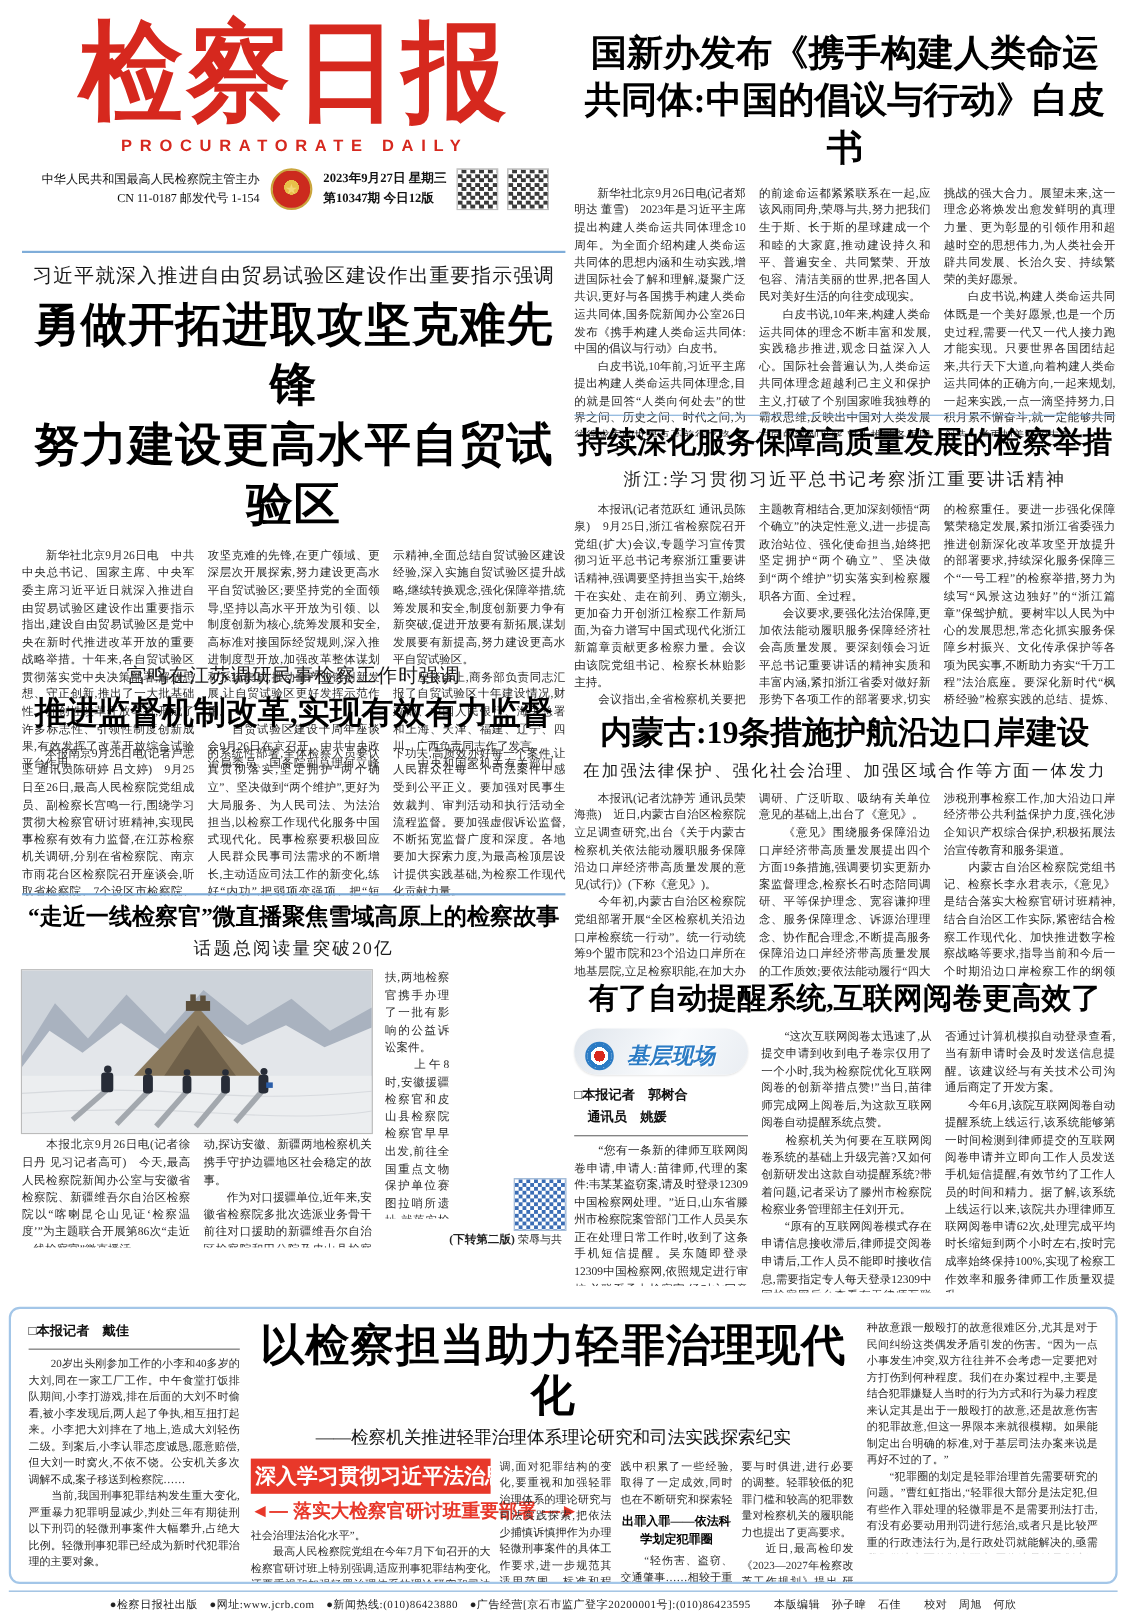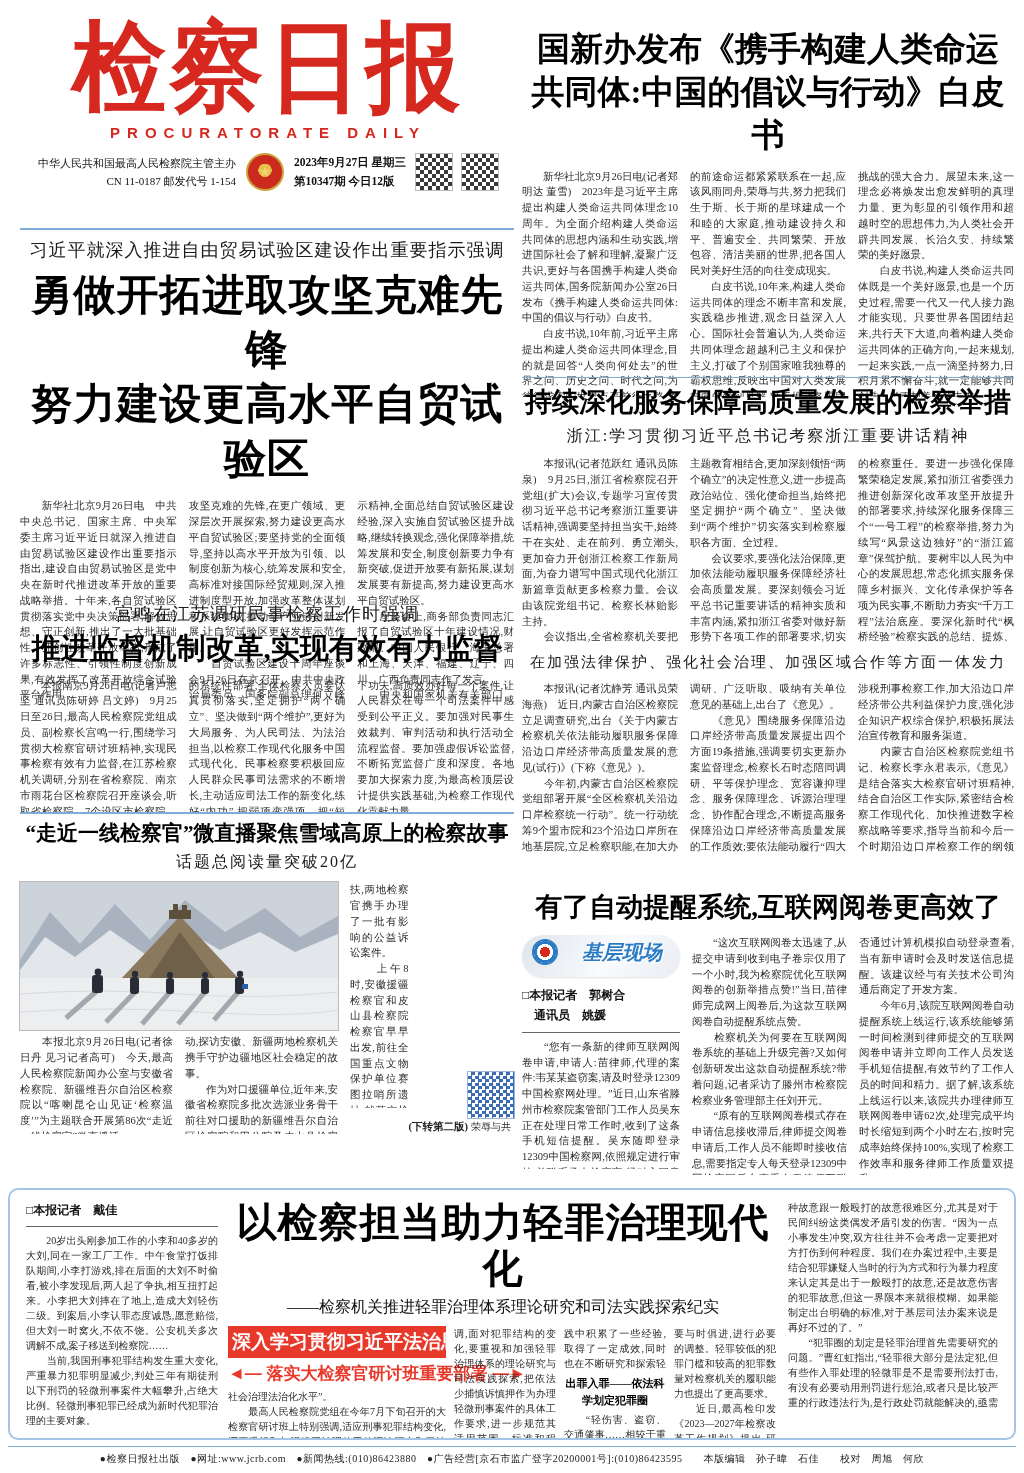--- a/index.html
+++ b/index.html
@@ -27,21 +27,21 @@
   .cols{display:flex;gap:12px}
   .cols>*{flex:1}
   .coltext{font-size:10.5px;line-height:1.5;text-align:justify;white-space:pre-line;overflow:hidden;color:#2b2b2b}
   .small{font-size:10px}
   
   .caption{font-size:10px;line-height:1.6;text-align:justify;font-style:italic;color:#222;margin-top:4px;overflow:hidden}
   .credit{font-weight:bold;font-style:normal}
   .continued{font-weight:bold;font-size:10.5px;white-space:nowrap}
   .qr-label{font-size:10px;text-align:center;margin-top:2px;color:#333}
   
-  .badge{display:flex;align-items:flex-start;gap:24px;width:158px;height:42px;border-radius:21px;background:linear-gradient(120deg,#dfe5ec,#f9fbfd 55%,#e9edf2);padding:4px 10px;box-shadow:0 1px 2px rgba(0,0,0,.12)}
+  .badge{display:flex;align-items:flex-end;gap:12px;width:158px;height:42px;border-radius:21px;background:linear-gradient(120deg,#dfe5ec,#f9fbfd 55%,#e9edf2);padding:4px 10px;box-shadow:0 1px 2px rgba(0,0,0,.12)}
   .badge-icon{width:26px;height:26px;border-radius:50%;flex:0 0 auto;background:radial-gradient(circle,#d8281e 0 5px,#fff 5px 8px,#2b7bc4 8px 11px,#fff 11px 12px);border:2px solid #2b7bc4}
   .badge-text{font-family:"Liberation Sans","DejaVu Sans",sans-serif;font-weight:bold;font-size:20px;color:#2b7bc4;font-style:italic;text-shadow:1px 1px 0 #fff;white-space:nowrap}
   .byline{font-size:12px;font-weight:bold;color:#111;line-height:1.7}
   .byline-rule{height:1px;background:#666;margin:6px 0}
   
   .bottombox{left:8px;top:1188px;width:1008px;height:252px;border:2px solid #a3c6e8;border-radius:10px;padding:10px 16px;display:flex;gap:10px;overflow:hidden}
   .b-headline{font-weight:bold;font-size:40px;text-align:center;color:#000;line-height:1.15;letter-spacing:1px}
   .b-subtitle{font-size:16px;text-align:center;margin-top:5px;color:#111}
   .b-row{display:flex;gap:8px;margin-top:8px}
   .banner-red{background:#e8382a;color:#fff;font-family:"Liberation Sans","DejaVu Sans",sans-serif;font-weight:bold;font-size:19px;text-align:center;padding:3px 4px;white-space:nowrap}
@@ -183,20 +183,21 @@
     <div class="cols" style="height:188px;margin-top:9px">
       <div class="coltext">　　本报讯(记者范跃红 通讯员陈泉)　9月25日,浙江省检察院召开党组(扩大)会议,专题学习宣传贯彻习近平总书记考察浙江重要讲话精神,强调要坚持担当实干,始终干在实处、走在前列、勇立潮头,更加奋力开创浙江检察工作新局面,为奋力谱写中国式现代化浙江新篇章贡献更多检察力量。会议由该院党组书记、检察长林贻影主持。
 　　会议指出,全省检察机关要把学习宣传贯彻习近平总书记考察浙江重要讲话精神作为当前和今后一个时期的重大政治任务,与深入开展第二批</div>
       <div class="coltext">主题教育相结合,更加深刻领悟“两个确立”的决定性意义,进一步提高政治站位、强化使命担当,始终把坚定拥护“两个确立”、坚决做到“两个维护”切实落实到检察履职各方面、全过程。
 　　会议要求,要强化法治保障,更加依法能动履职服务保障经济社会高质量发展。要深刻领会习近平总书记重要讲话的精神实质和丰富内涵,紧扣浙江省委对做好新形势下各项工作的部署要求,切实扛起坚定不移深入实施“八八战略”,在推进共同富裕和中国式现代化建设中发挥示范引领作用</div>
       <div class="coltext">的检察重任。要进一步强化保障繁荣稳定发展,紧扣浙江省委强力推进创新深化改革攻坚开放提升的部署要求,持续深化服务保障三个“一号工程”的检察举措,努力为续写“风景这边独好”的“浙江篇章”保驾护航。要树牢以人民为中心的发展思想,常态化抓实服务保障乡村振兴、文化传承保护等各项为民实事,不断助力夯实“千万工程”法治底座。要深化新时代“枫桥经验”检察实践的总结、提炼、创新,在加强基层法律监督、促进基层诉源治理、源头化解矛盾纠纷等方面展现更大作为。</div>
     </div>
   </div>
 
   <div class="abs" style="left:522px;top:648px;width:492px">
+    <div class="hl-serif" style="font-size:29px">内蒙古:19条措施护航沿边口岸建设</div>
     <div class="subtitle" style="font-size:15px;margin-top:5px">在加强法律保护、强化社会治理、加强区域合作等方面一体发力</div>
     <div class="cols" style="height:172px;margin-top:9px">
       <div class="coltext">　　本报讯(记者沈静芳 通讯员荣海燕)　近日,内蒙古自治区检察院立足调查研究,出台《关于内蒙古检察机关依法能动履职服务保障沿边口岸经济带高质量发展的意见(试行)》(下称《意见》)。
 　　今年初,内蒙古自治区检察院党组部署开展“全区检察机关沿边口岸检察统一行动”。统一行动统筹9个盟市院和23个沿边口岸所在地基层院,立足检察职能,在加大办案力度、加强法律保护、强化社会治理、注重犯罪预防、加强区域合作等方面一体发力。经过半年多的实践探索,自治区检察院在联合自治区工商联、口岸办实地</div>
       <div class="coltext">调研、广泛听取、吸纳有关单位意见的基础上,出台了《意见》。
 　　《意见》围绕服务保障沿边口岸经济带高质量发展提出四个方面19条措施,强调要切实更新办案监督理念,检察长石时态陪同调研、平等保护理念、宽容谦抑理念、服务保障理念、诉源治理理念、协作配合理念,不断提高服务保障沿边口岸经济带高质量发展的工作质效;要依法能动履行“四大检察”职责,坚决打击危害国家安全和社会大局稳定的刑事犯罪,依法打击破坏沿边口岸市场经济秩序犯罪,依法惩治损害沿边口岸经济带营商环境、侵犯企业合法权益的职务犯罪,加强走私</div>
       <div class="coltext">涉税刑事检察工作,加大沿边口岸经济带公共利益保护力度,强化涉企知识产权综合保护,积极拓展法治宣传教育和服务渠道。
 　　内蒙古自治区检察院党组书记、检察长李永君表示,《意见》是结合落实大检察官研讨班精神,结合自治区工作实际,紧密结合检察工作现代化、加快推进数字检察战略等要求,指导当前和今后一个时期沿边口岸检察工作的纲领性文件。涉沿边口岸检察工作的各级检察院要高标准推动、严要求落实,全面落实《意见》提出的19条举措,真正形成思想一致、行动统一的检察合力。</div>
     </div>
   </div>

